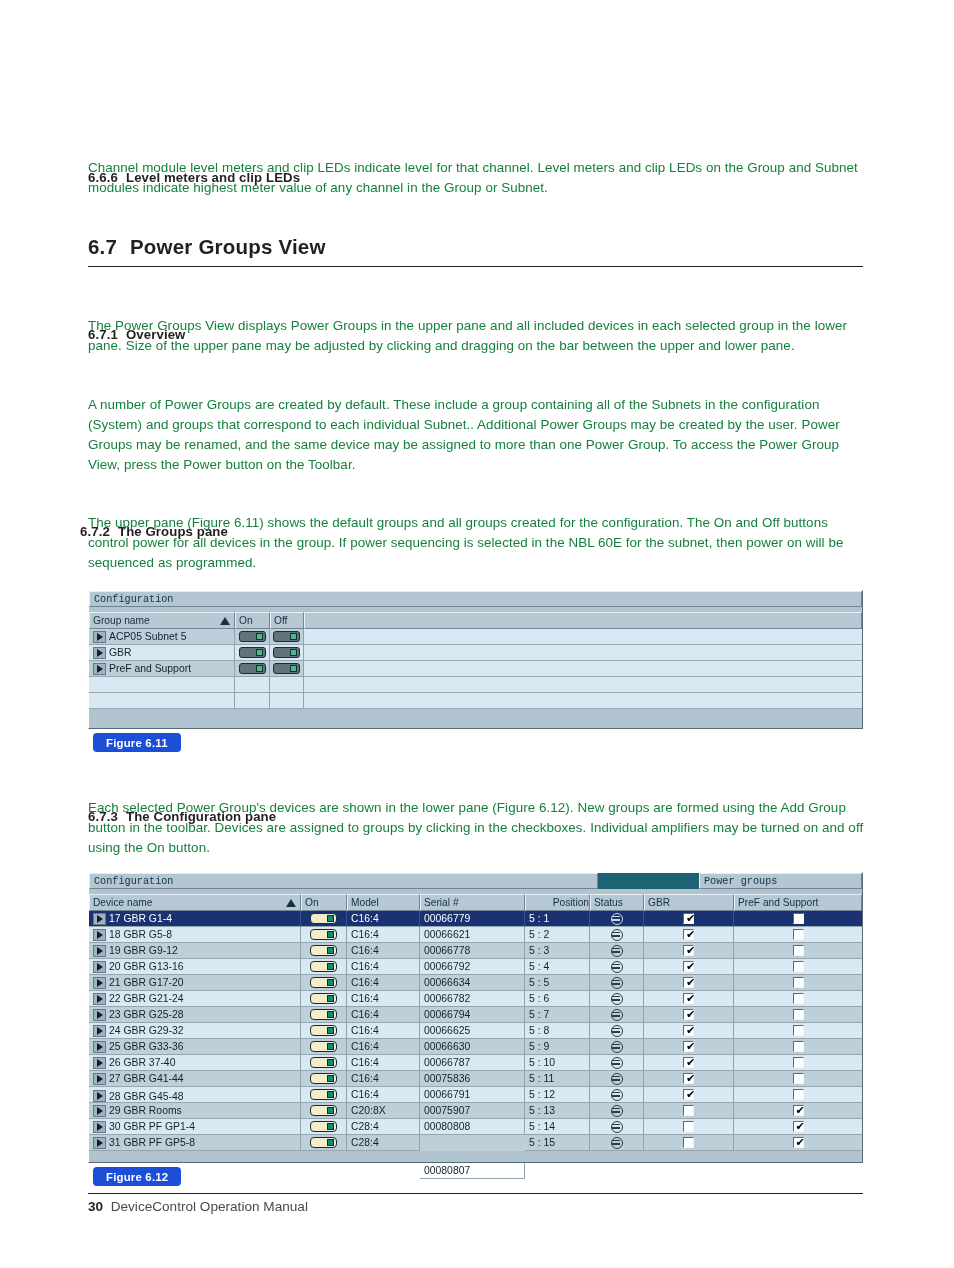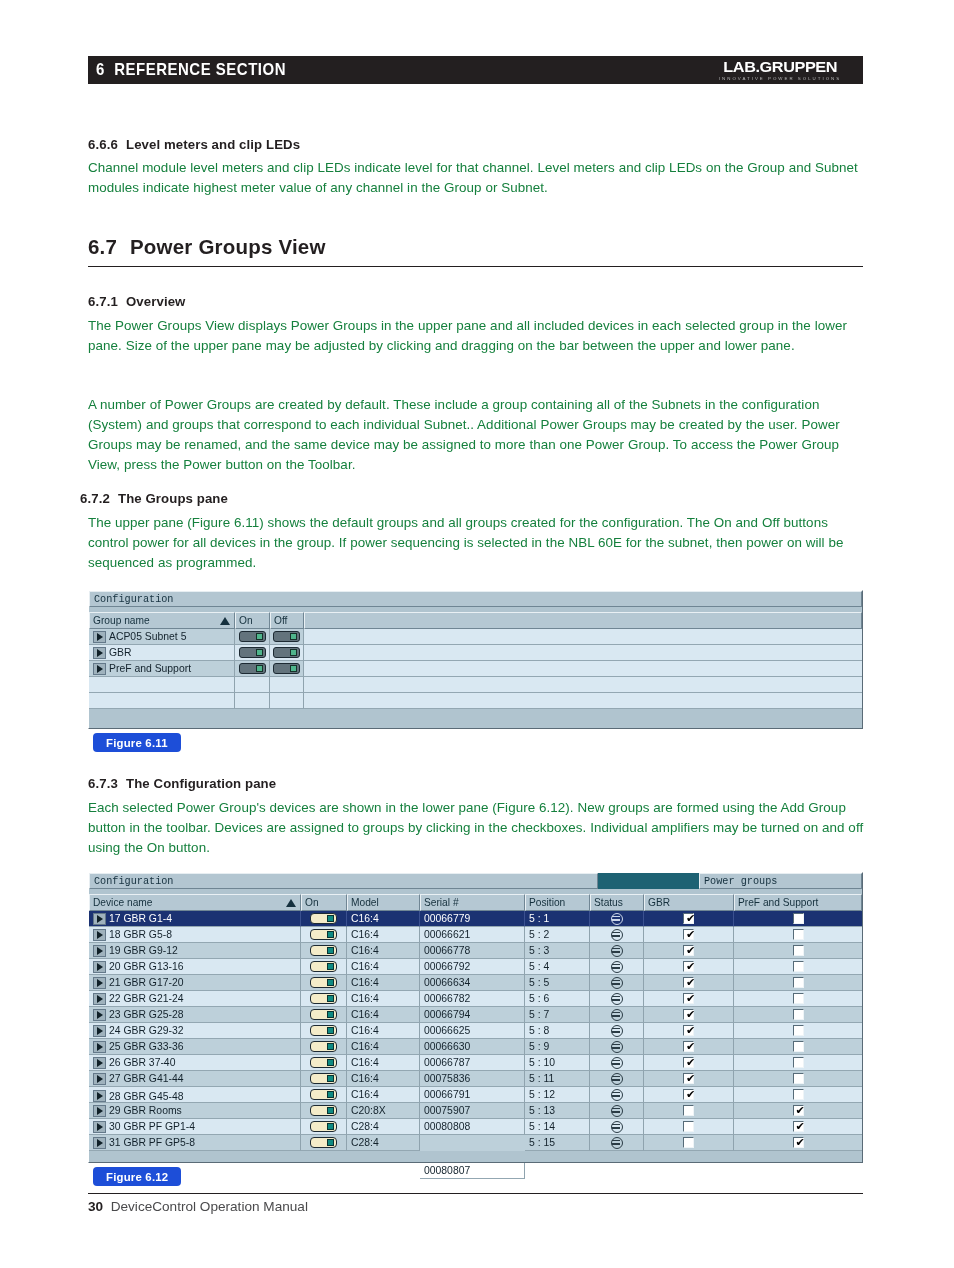--- a/index.html
+++ b/index.html
@@ -38,21 +38,21 @@
   .logo-sub {
     color:#b9b9b9; font-size:4.4px; letter-spacing:2.0px; line-height:1;
     margin-top:2px;
   }
 
   
   .h3 {
     position:absolute; font-size:13.2px; font-weight:bold; color:#231f20;
     letter-spacing:0.1px; white-space:nowrap;
   }
-  .h3 .num { display:inline-block; min-width:38px; }
+  .h3 .num { display:inline-block; min-width:38px;margin-top:33px; }
   .h2wrap { position:absolute; left:88px; width:775px; }
   .h2 {
     font-size:20.5px; font-weight:bold; color:#231f20; letter-spacing:0.2px;
     padding-bottom:7px;
   }
   .h2 .num { display:inline-block; min-width:42px; }
   .rule { border-bottom:1.6px solid #231f20; width:100%; }
   .para {
     position:absolute; left:88px; width:776px;
     font-size:13.4px; line-height:19.9px; color:#15803d;
@@ -181,29 +181,20 @@
     position:absolute; left:88px; top:1199px;
     font-size:13.6px; color:#4a4a4c;
   }
   .foot b { color:#231f20; font-weight:bold; }
 </style>
 </head>
 <body>
 
 <div class="page">
 
-  <div class="hdr-bar">
-    <div class="hdr-title">
-      <span>6</span>&nbsp;&nbsp;<span>REFERENCE SECTION</span>
-    </div>
-    <div class="hdr-logo">
-      <div class="logo-main">LAB.GRUPPEN</div>
-      <div class="logo-sub">INNOVATIVE POWER SOLUTIONS</div>
-    </div>
-  </div>
 
   <div class="h3" style="left:88px; top:137px;">
     <span class="num">6.6.6</span><span>Level meters and clip LEDs</span>
   </div>
   <div class="para" style="top:158px;">Channel module level meters and clip LEDs indicate level for that channel. Level meters and clip LEDs on the Group and Subnet modules indicate highest meter value of any channel in the Group or Subnet.</div>
 
   <div class="h2wrap" style="top:235px;">
     <div class="h2">
       <span class="num">6.7</span><span>Power Groups View</span>
     </div>
@@ -338,21 +329,21 @@
       </div>
       <div class="hcell" style="width:46px;">
         <span>On</span>
       </div>
       <div class="hcell" style="width:73px;">
         <span>Model</span>
       </div>
       <div class="hcell" style="width:105px;">
         <span>Serial #</span>
       </div>
-      <div class="hcell" style="width:65px;">
+      <div class="hcell" style="width:65px;justify-content:flex-end;">
         <span>Position</span>
       </div>
       <div class="hcell" style="width:54px;">
         <span>Status</span>
       </div>
       <div class="hcell" style="width:90px;">
         <span>GBR</span>
       </div>
       <div class="hcell" style="width:128px;">
         <span>PreF and Support</span>

